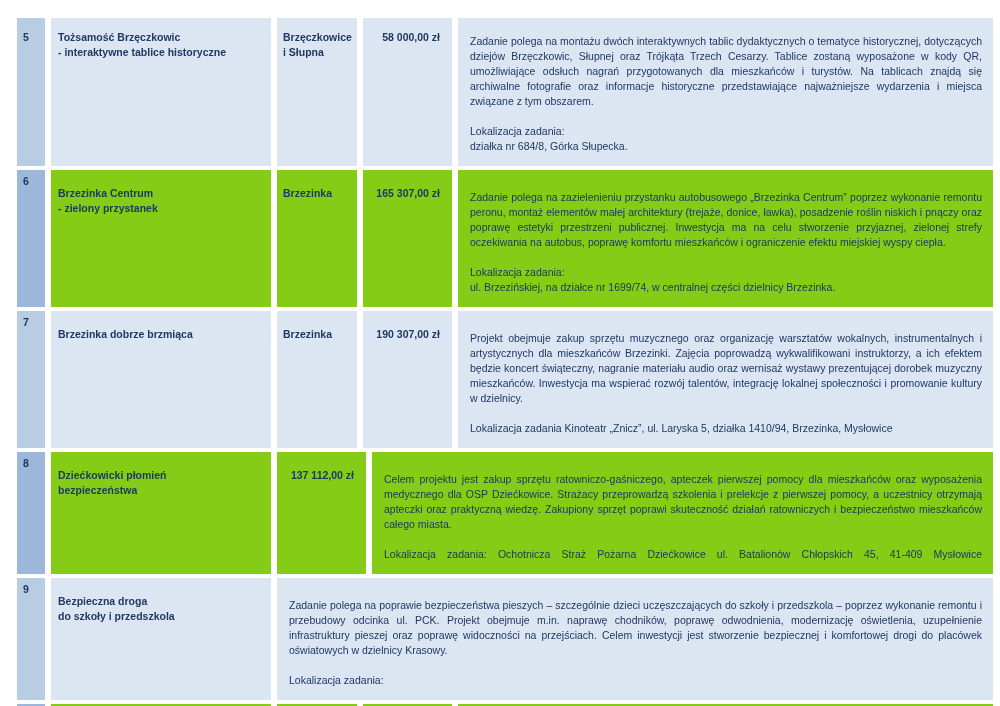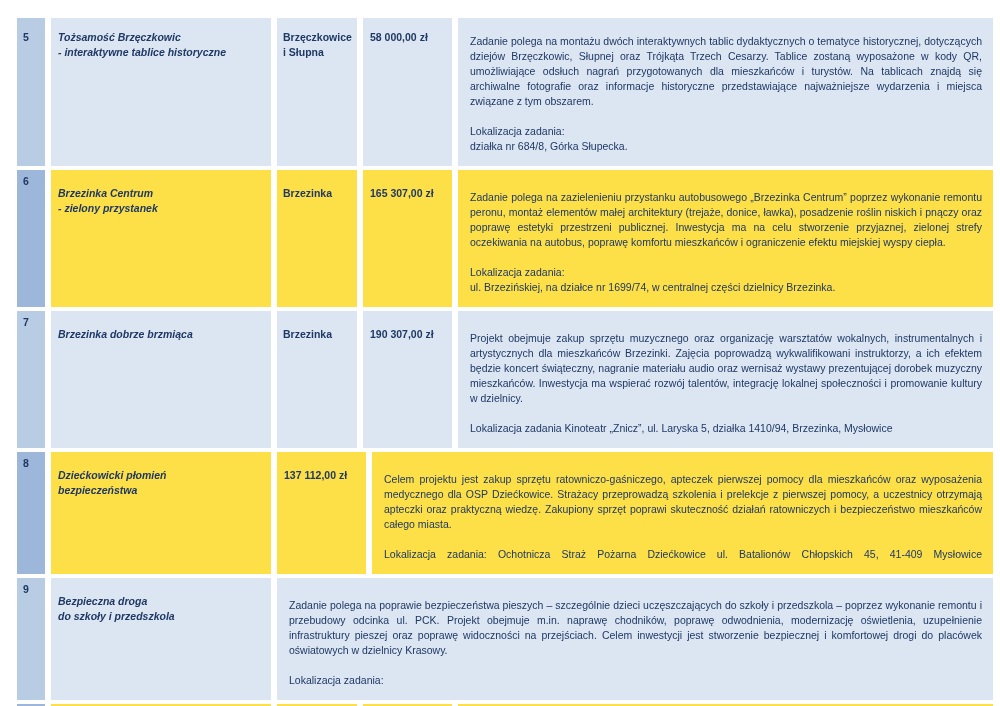--- a/index.html
+++ b/index.html
@@ -40,47 +40,47 @@
     padding-left: 6px;
     padding-right: 3px;
     font-weight: bold;
   }
   .cell.title {
     width: 220px;
     flex: 0 0 220px;
     padding-left: 7px;
     padding-right: 17px;
     font-weight: bold;
-    font-style: italic;
   }
   .cell.district {
     width: 80px;
     flex: 0 0 80px;
     padding-left: 6px;
     padding-right: 18px;
     font-weight: bold;
   }
   .cell.amount {
     width: 89px;
     flex: 0 0 89px;
     padding-left: 7px;
     padding-right: 12px;
     font-weight: bold;
+    text-align: right;
   }
   .cell.desc {
     flex: 1 1 auto;
     padding-left: 8px;
     padding-right: 7px;
     padding-bottom: 8px;
   }
 
   
   .row.light .cell       { background: #dce6f2; }
   .row.light .cell.num   { background: #b8cce4; }
-  .row.dark  .cell       { background: #fde047; }
+  .row.dark  .cell       { background: #84cc16; }
   .row.dark  .cell.num   { background: #9cb7d9; }
 
   .pre { white-space: pre-line; }
 
   .para {
     margin: 4px;
     text-align: justify;
     hyphens: none;
   }
   .para.loc {

